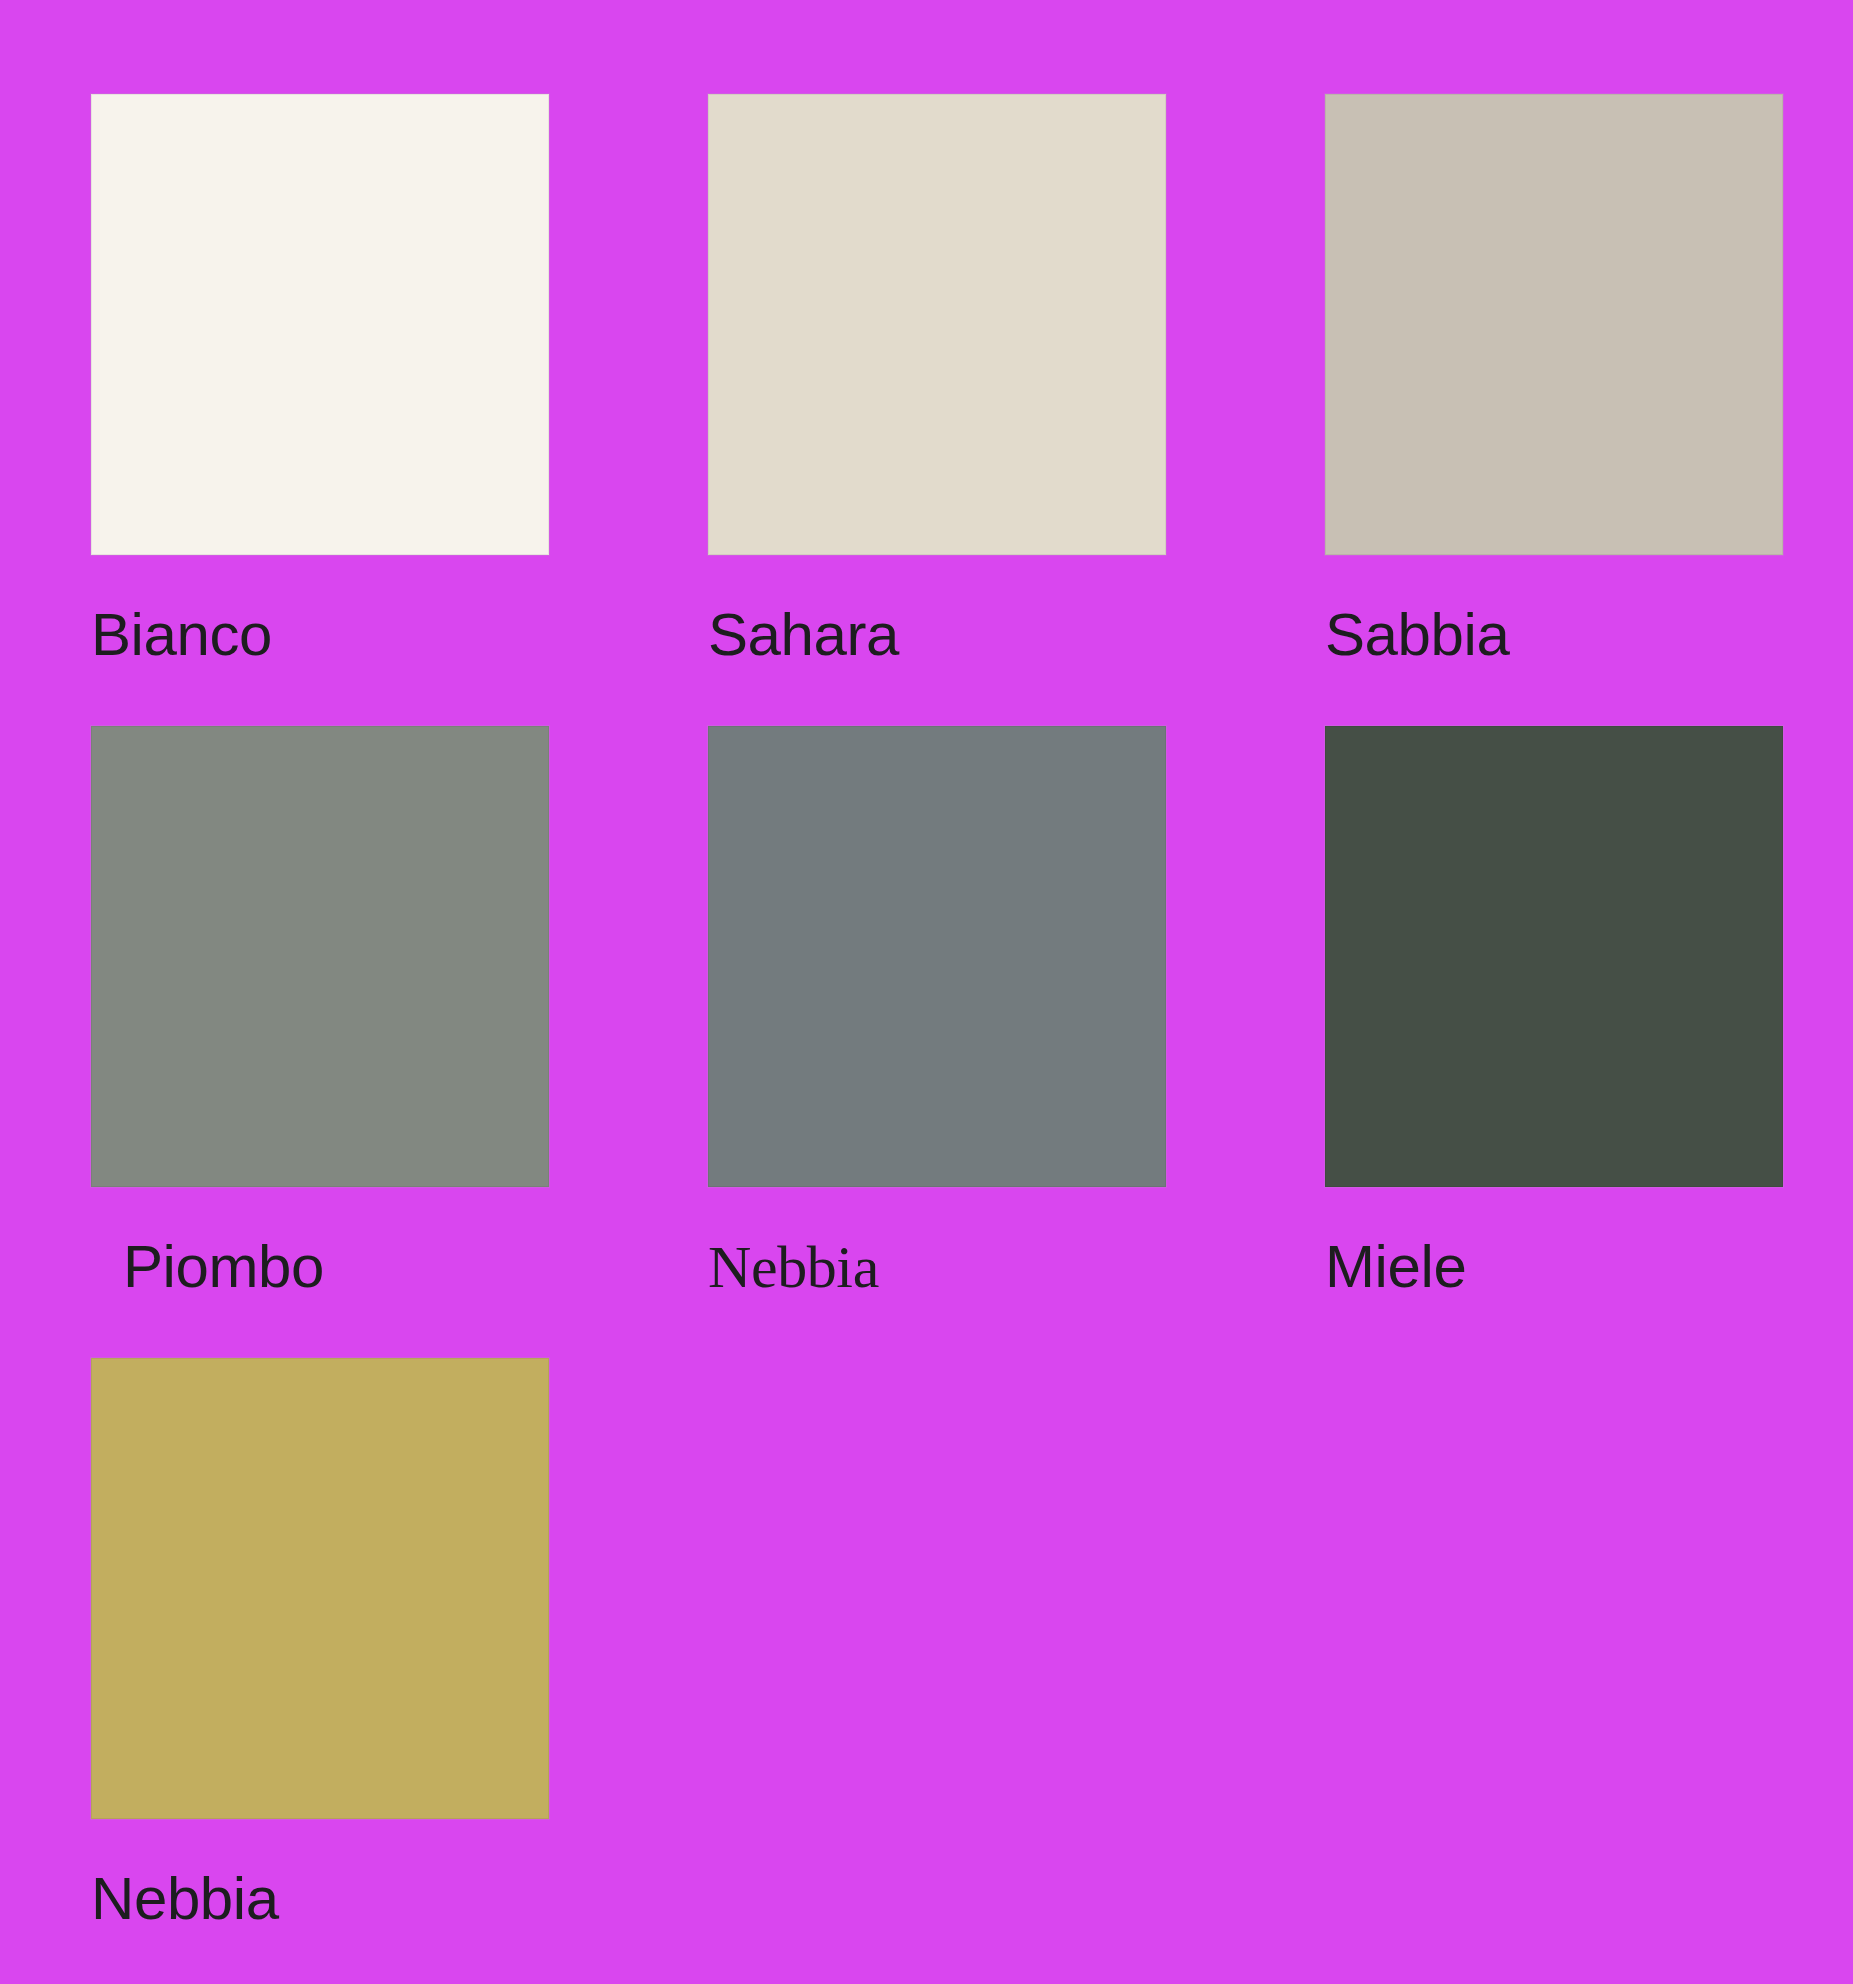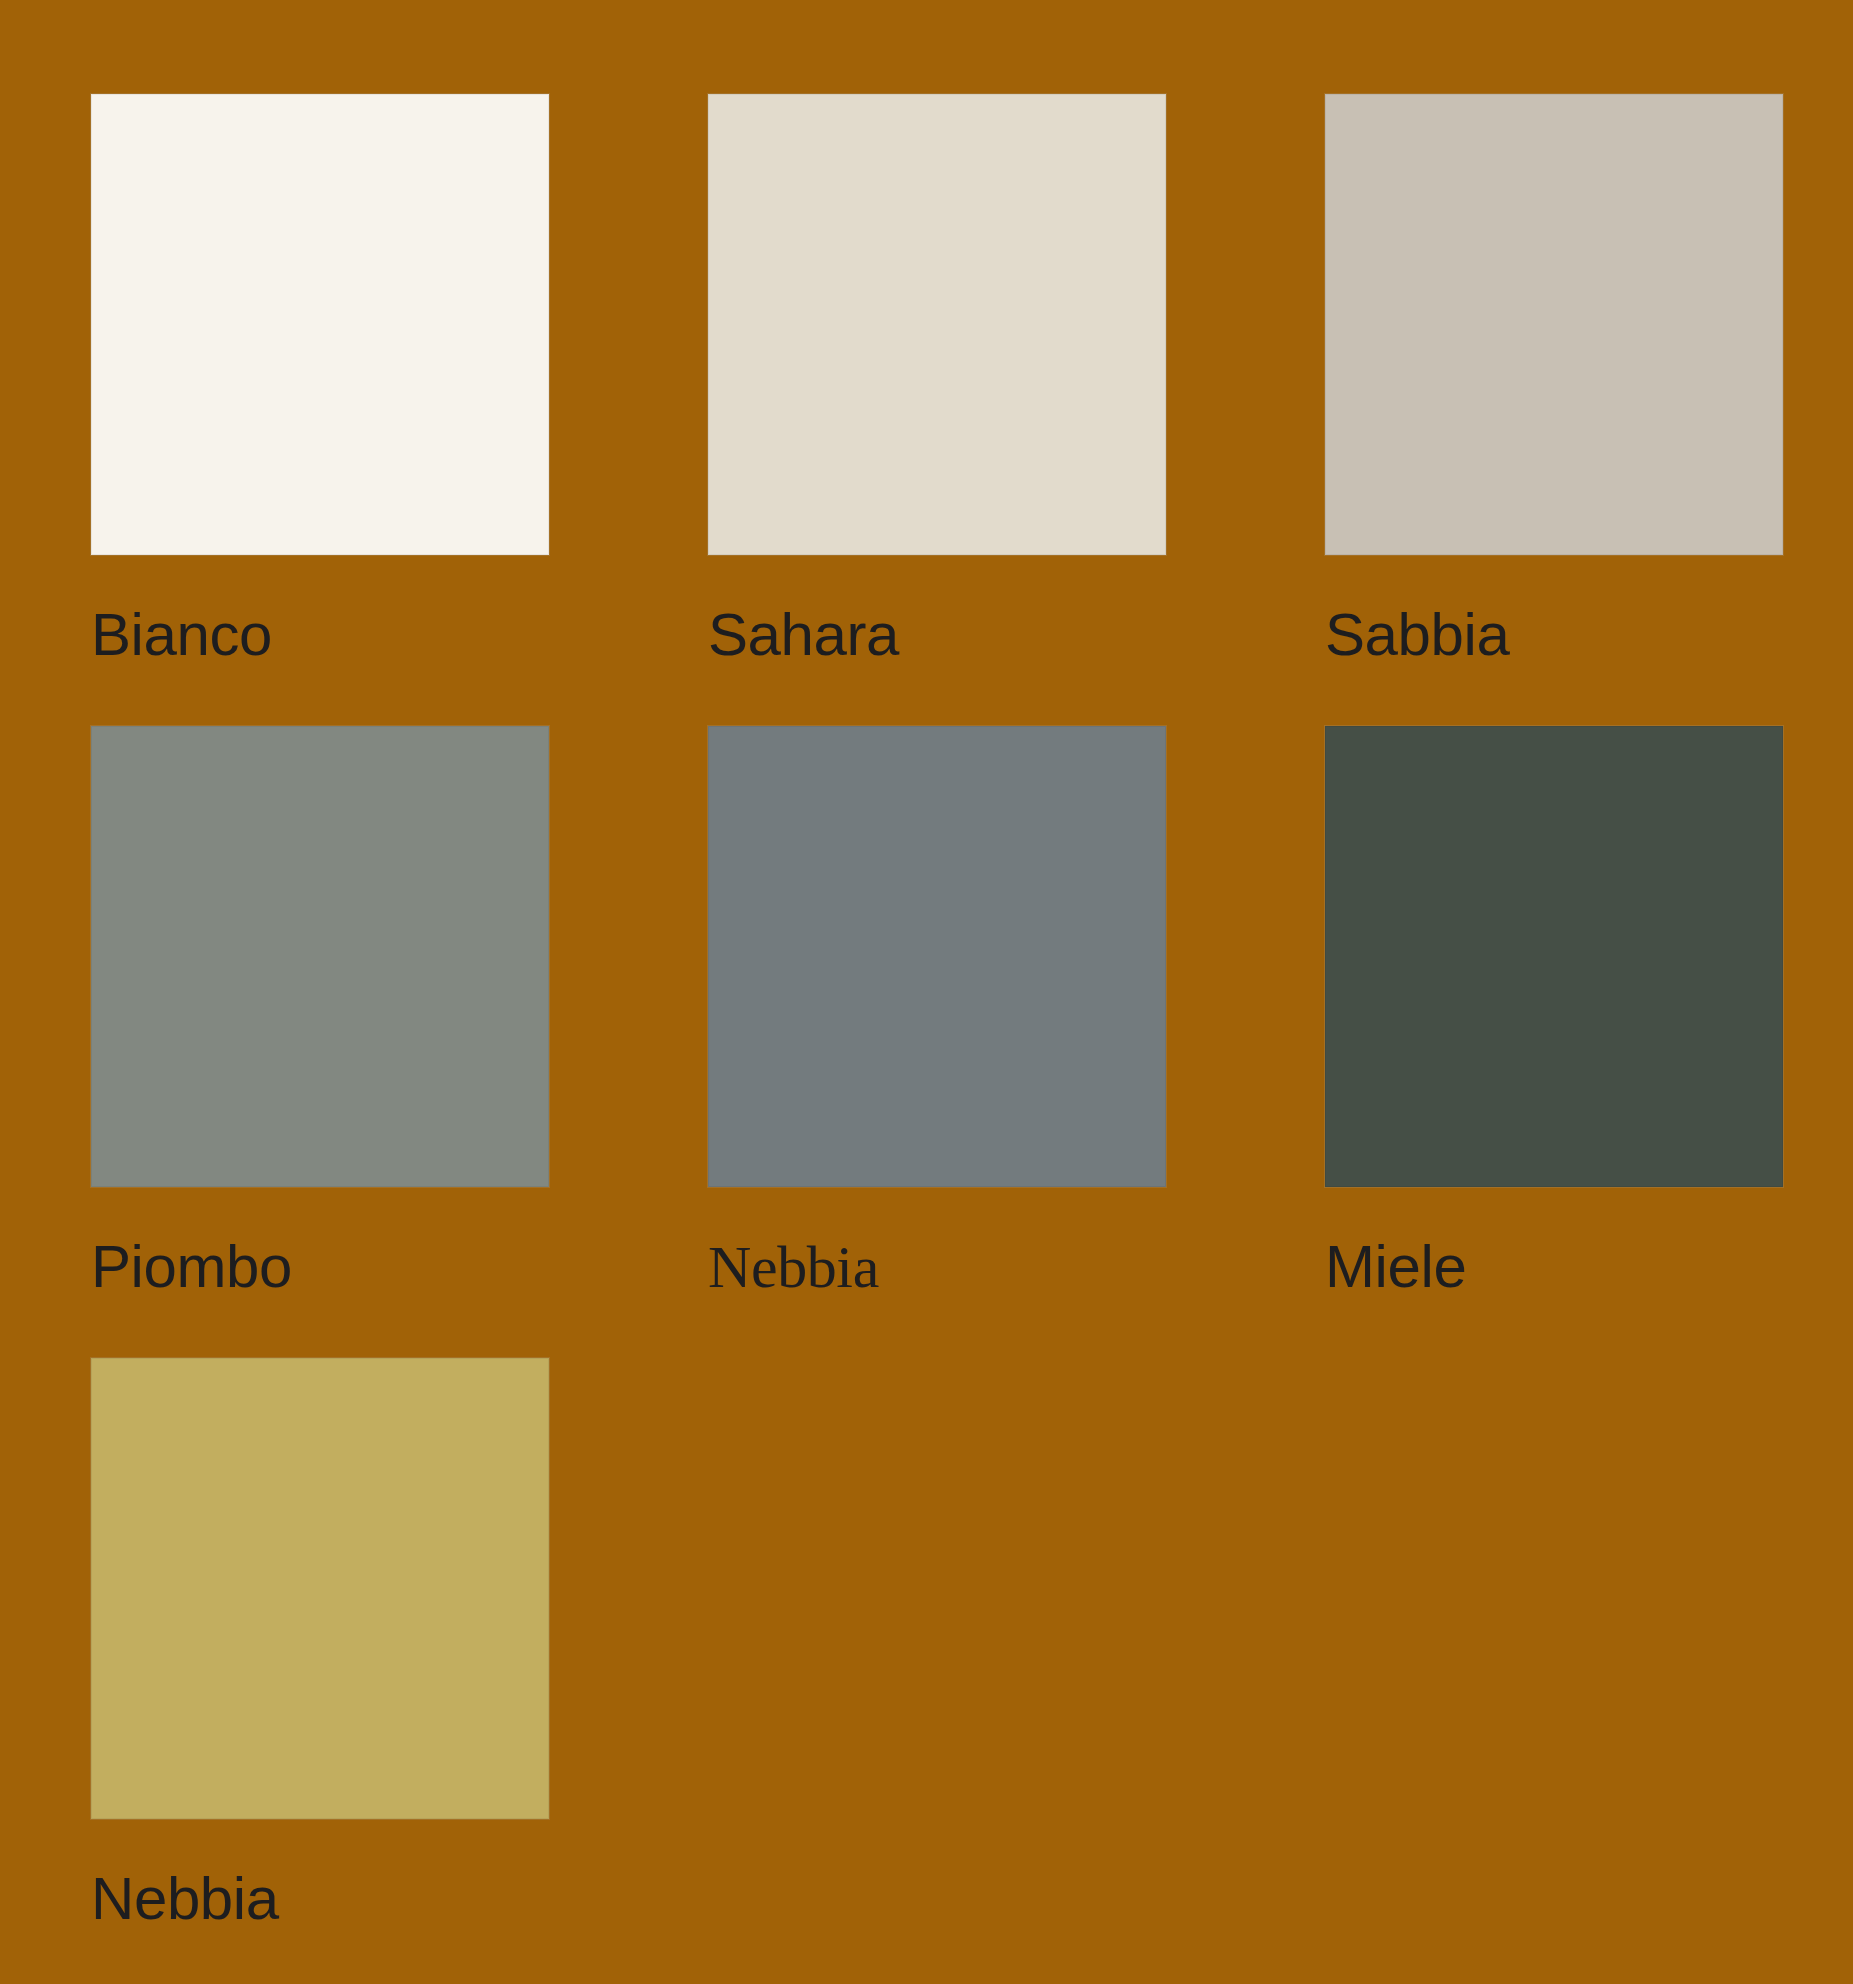--- a/index.html
+++ b/index.html
@@ -56,41 +56,41 @@
     font-weight: 400;
     color: #1d1d1f;
     letter-spacing: -0.4px;
     font-family: "Liberation Sans", "DejaVu Sans", sans-serif;
     white-space: nowrap;
   }
 </style>
 </head>
 <body>
 
-<div id="palette-root" style="background: #a16207;">
+<div id="palette-root" style="background: #d946ef;">
   <div class="swatch-grid">
 
     <div class="swatch-cell">
       <div class="swatch-chip" style="background-color: rgb(247, 243, 236);"></div>
       <div class="swatch-label" style="color: rgb(29, 29, 31);">Bianco</div>
     </div>
 
     <div class="swatch-cell">
       <div class="swatch-chip" style="background-color: rgb(226, 219, 204);"></div>
       <div class="swatch-label" style="color: rgb(29, 29, 31);">Sahara</div>
     </div>
 
     <div class="swatch-cell">
       <div class="swatch-chip" style="background-color: rgb(200, 192, 180);"></div>
       <div class="swatch-label" style="color: rgb(29, 29, 31);">Sabbia</div>
     </div>
 
     <div class="swatch-cell">
       <div class="swatch-chip" style="background-color: rgb(130, 136, 129);"></div>
-      <div class="swatch-label" style="color: rgb(29, 29, 31);">Piombo</div>
+      <div class="swatch-label" style="color: rgb(29, 29, 31); margin-left: 32px;">Piombo</div>
     </div>
 
     <div class="swatch-cell">
       <div class="swatch-chip" style="background-color: rgb(115, 123, 126);"></div>
       <div class="swatch-label" style="color: rgb(29, 29, 31); font-family: Liberation Serif, serif;">Nebbia</div>
     </div>
 
 
     <div class="swatch-cell">
       <div class="swatch-chip" style="background-color: rgb(69, 79, 70);"></div>

